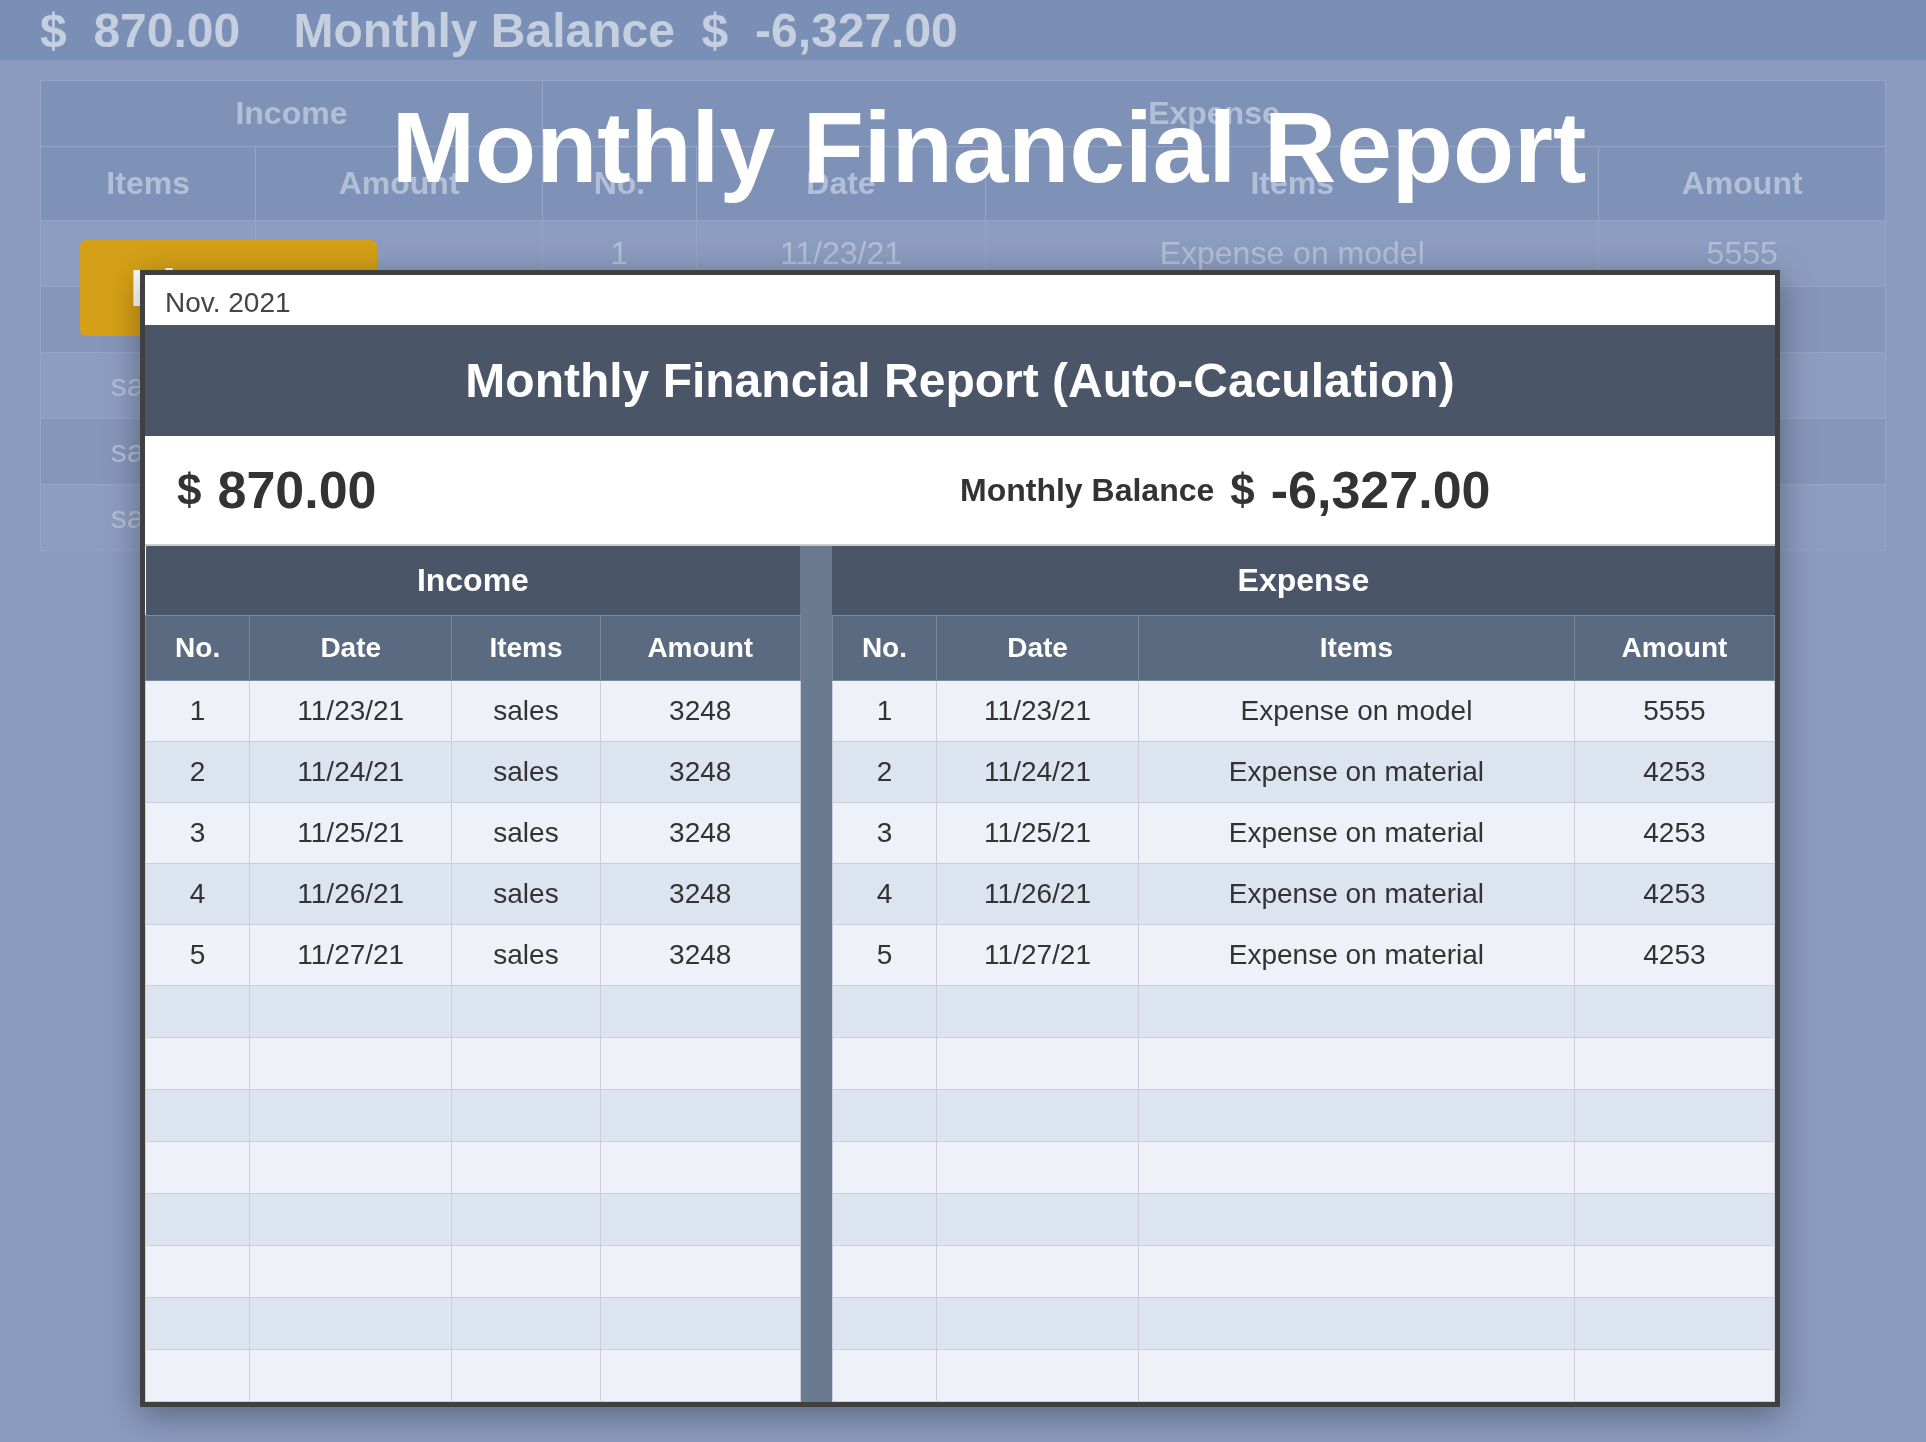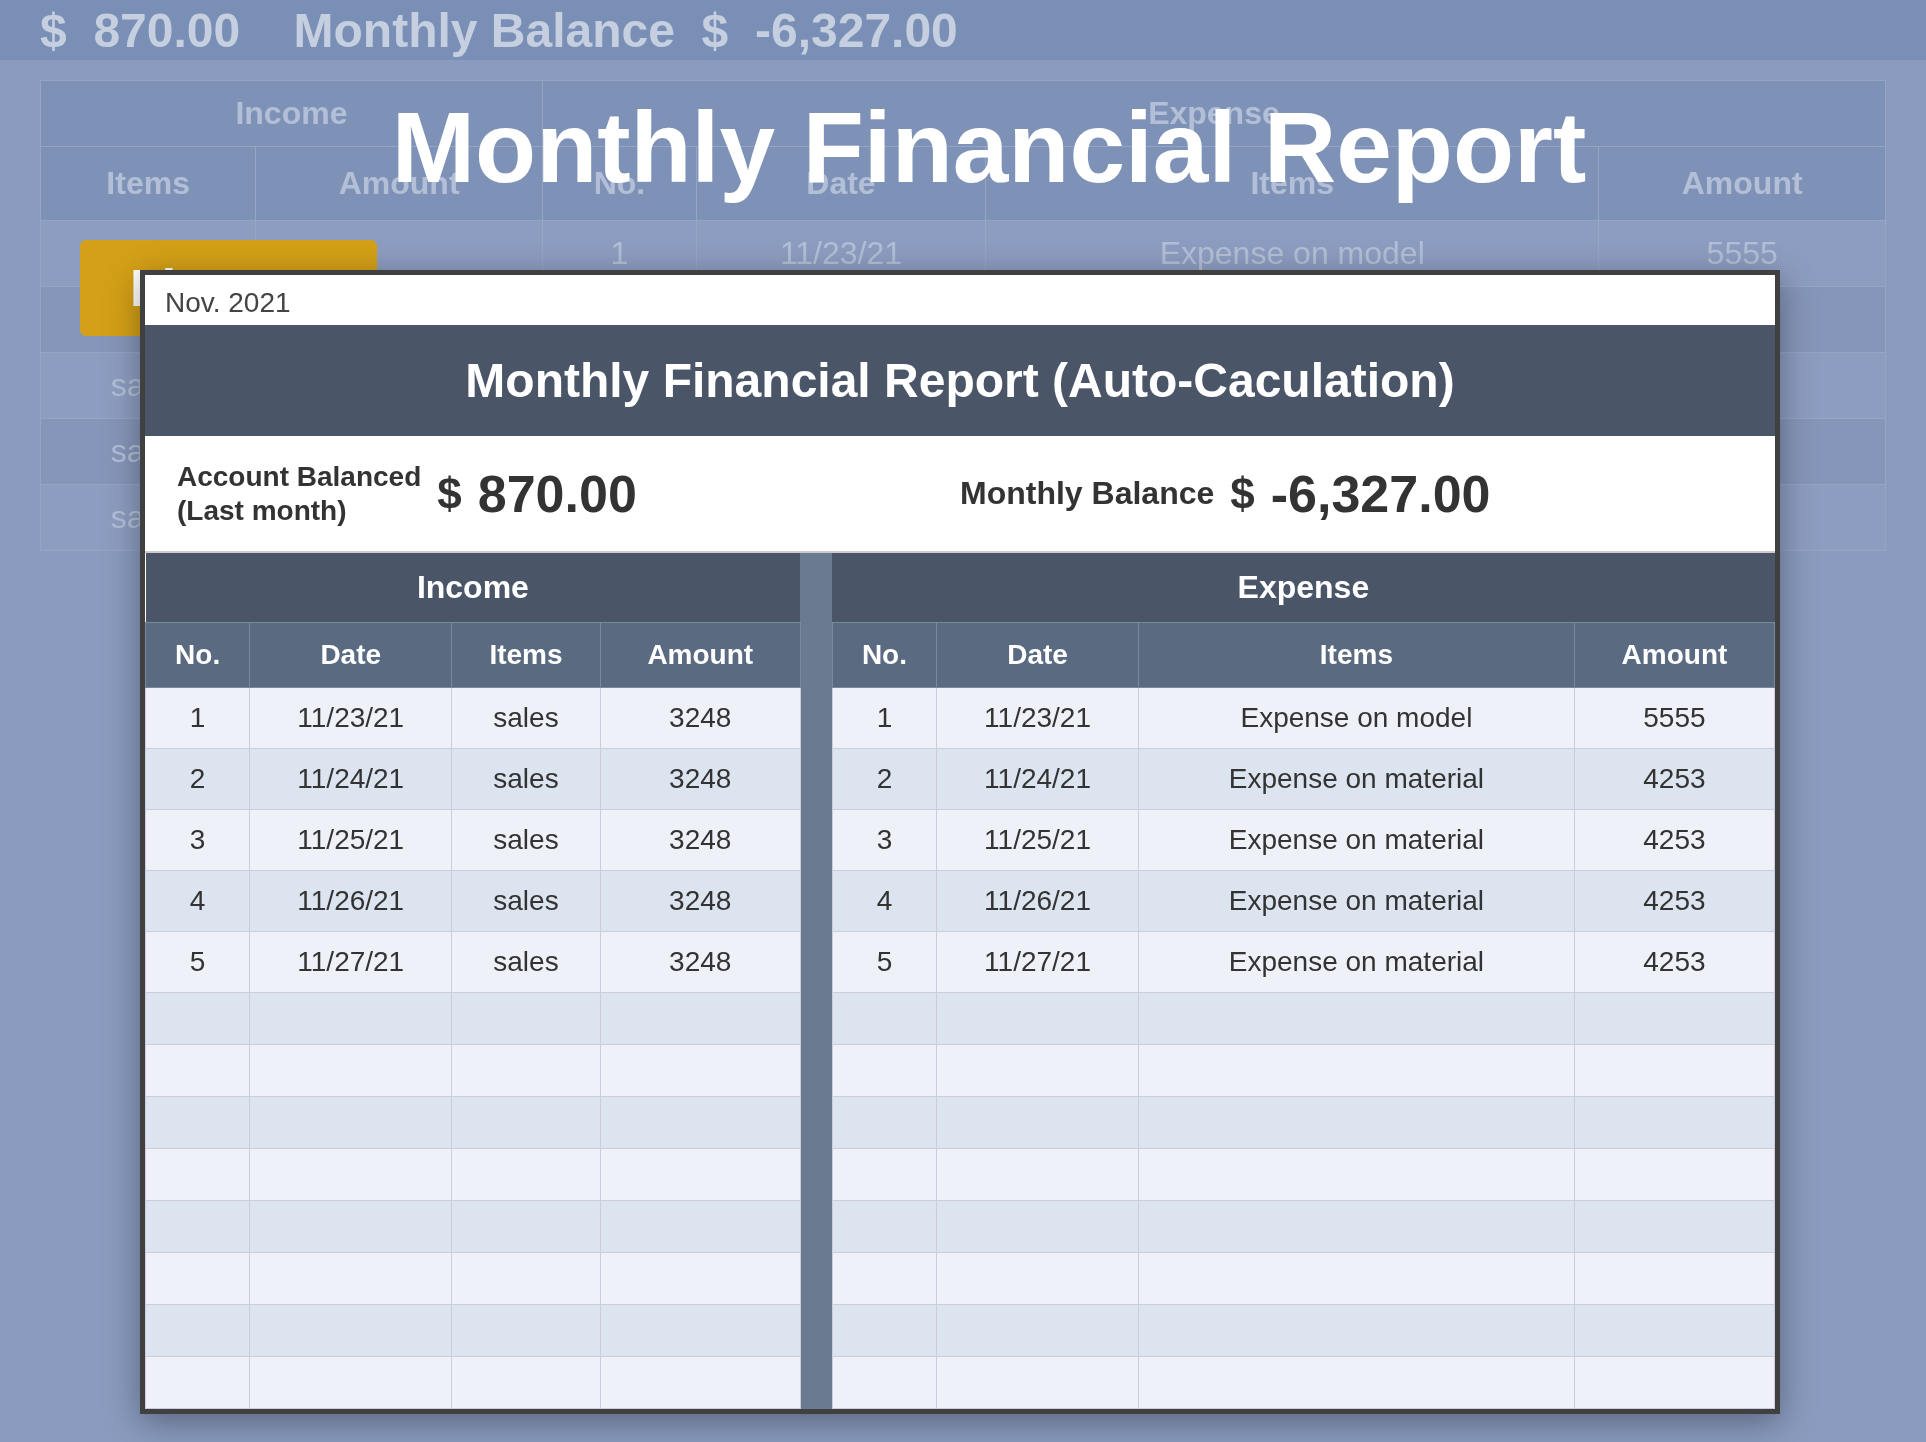--- a/index.html
+++ b/index.html
@@ -303,24 +303,20 @@
 <div class="finance-badge">Finance</div>
 
 <div class="report-card">
 
   <div class="report-date">Nov. 2021</div>
 
   <div class="report-header">Monthly Financial Report  (Auto-Caculation)</div>
 
   <div class="report-summary">
     <div class="summary-left">
-      <div class="summary-label">
-        <span>Account Balanced</span><br>
-        <span>(Last month)</span>
-      </div>
       <div class="summary-dollar">$</div>
       <div class="summary-value">870.00</div>
     </div>
     <div class="summary-right">
       <div class="monthly-label">Monthly Balance</div>
       <div class="summary-dollar">$</div>
       <div class="summary-value">-6,327.00</div>
     </div>
   </div>
 

